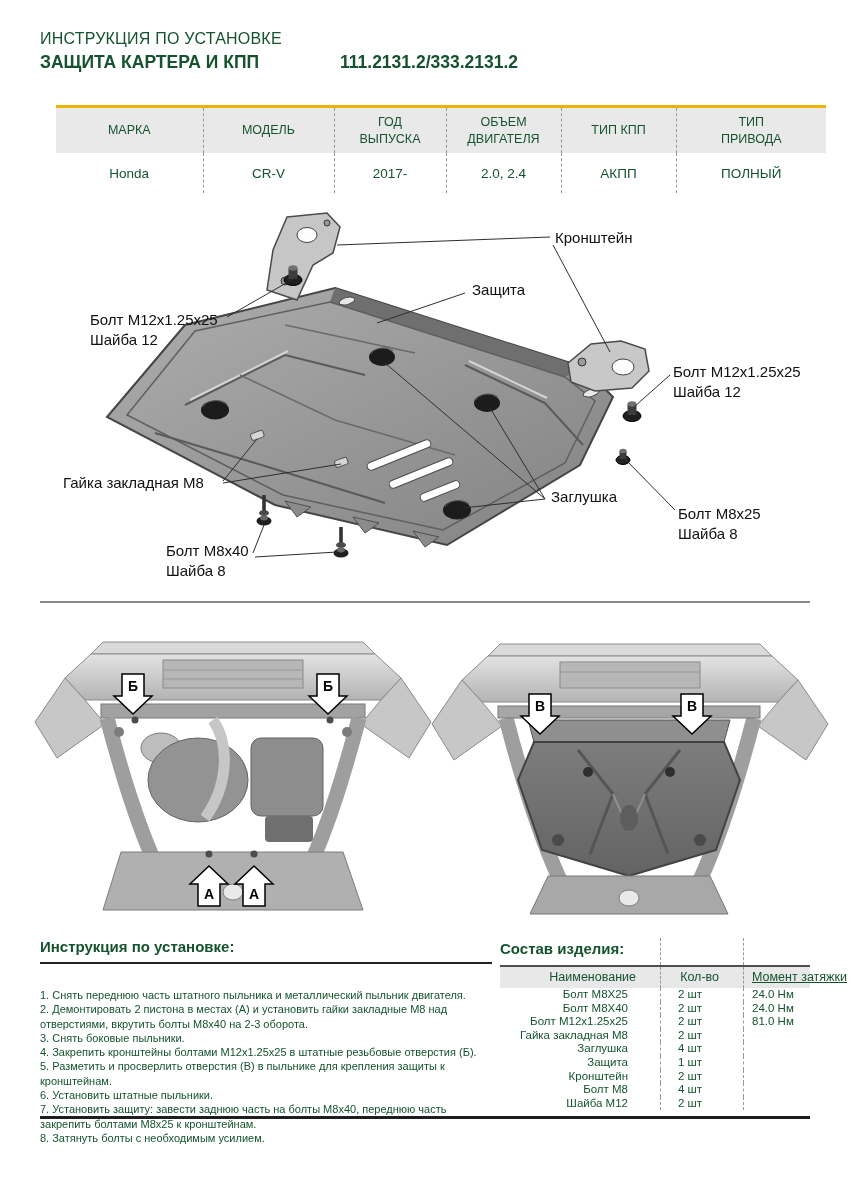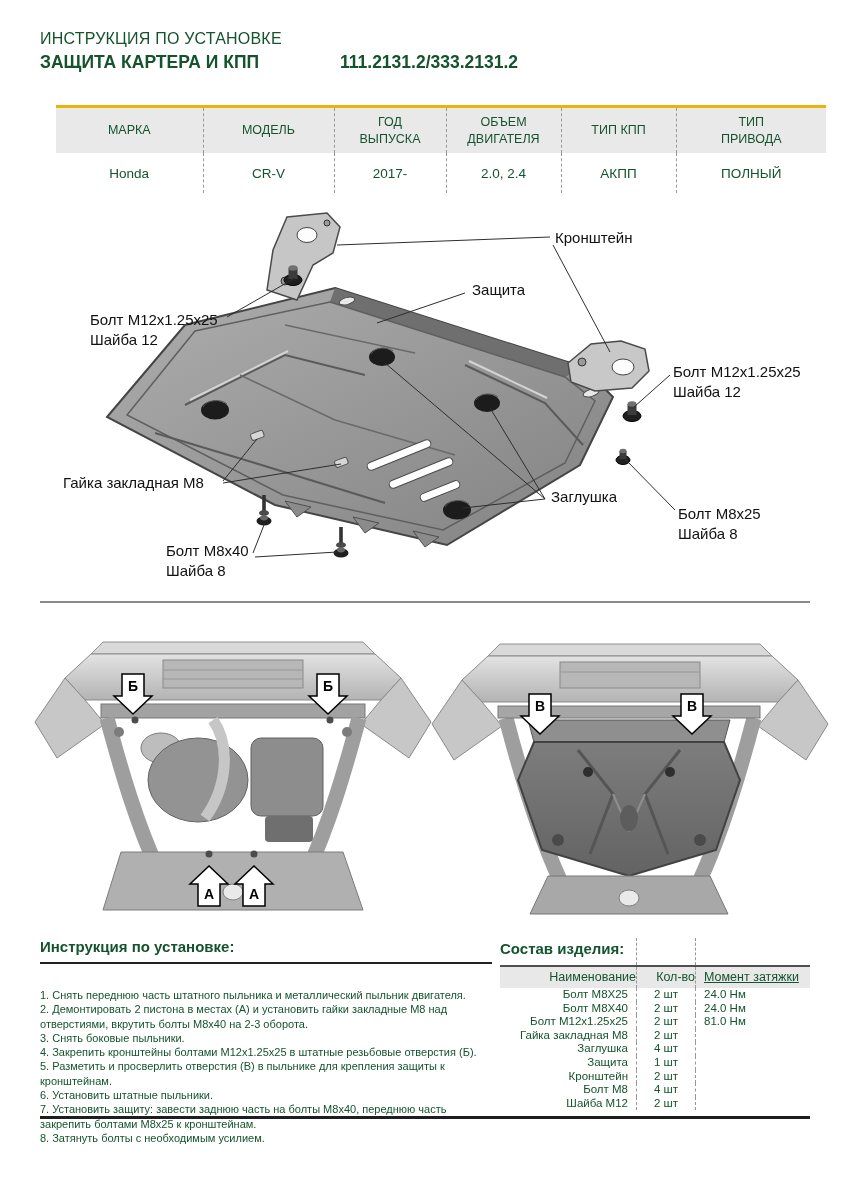--- a/index.html
+++ b/index.html
@@ -34,21 +34,21 @@
   .divider-2{position:absolute;left:40px;top:1116px;width:770px;height:3px;background:#1e1e1e;}
 
   
   .instructions{position:absolute;left:40px;top:938px;width:452px;}
   .instructions-heading{font-size:15px;font-weight:bold;border-bottom:2px solid #222;
                         padding-bottom:7px;margin:0 0 24px 0;}
   .instruction-step{font-size:11px;line-height:1.3;}
 
   
   .parts{position:absolute;left:500px;top:938px;width:310px;}
-  .p-row{display:grid;grid-template-columns:136px 59px 115px;}
+  .p-row{display:grid;grid-template-columns:136px 59px 115px;gap:24px;}
   .p-row > div:nth-child(2), .p-row > div:nth-child(3){border-left:1px dashed #999;}
   .p-title-row{height:27px;border-bottom:2px solid #4f4f4f;}
   .parts-heading{font-size:15px;font-weight:bold;padding-top:2px;}
   .p-head{background:#e8e8e8;}
   .p-head > div{font-size:12.5px;height:21px;line-height:21px;text-align:right;}
   .p-head > div:nth-child(3){text-align:left;padding-left:8px;text-decoration:underline;}
   .p-data > div{font-size:11.5px;height:13.6px;line-height:13.6px;}
   .p-data .part-name{text-align:right;padding-right:8px;}
   .p-data .part-qty{text-align:center;}
   .p-data .part-torque{text-align:left;padding-left:8px;}

